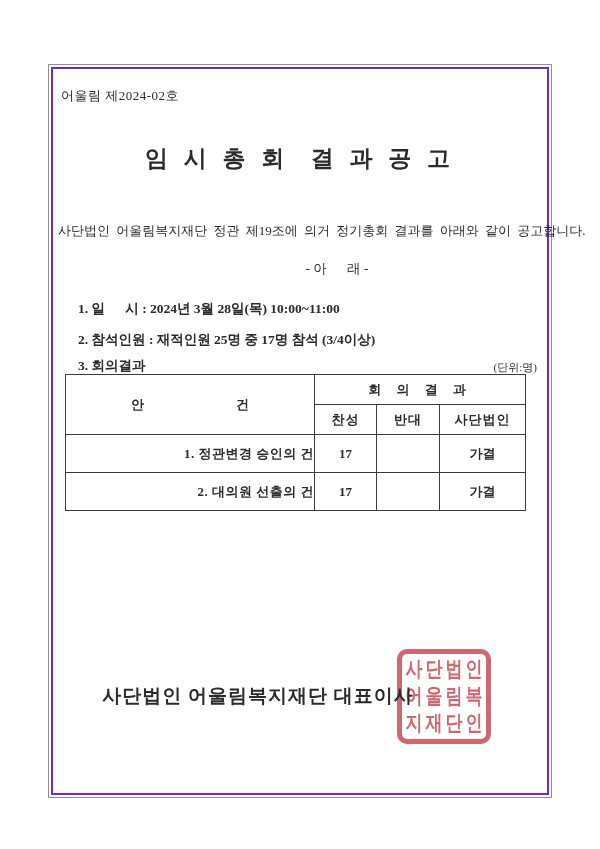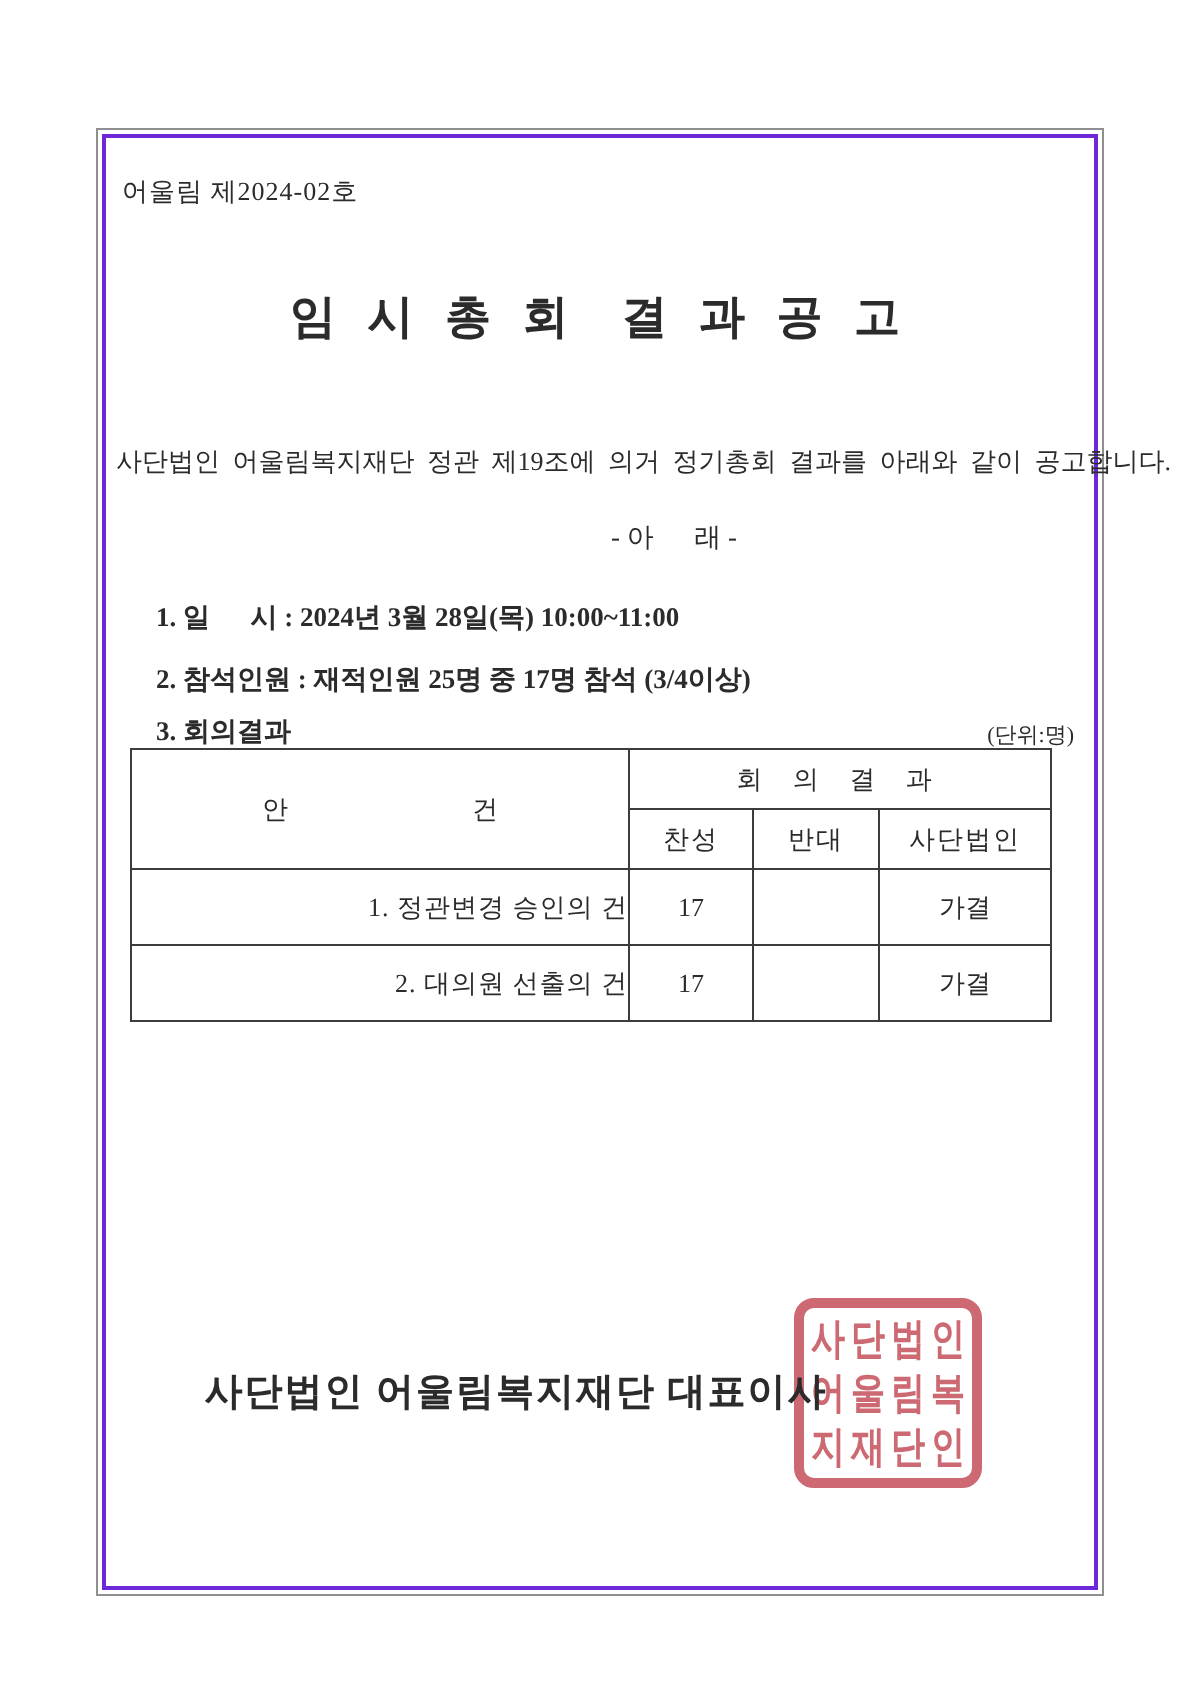--- a/index.html
+++ b/index.html
@@ -55,21 +55,21 @@
   }
   table.result-table{
     position:absolute;left:12px;top:305px;
     width:459px;
     border-collapse:collapse;
     table-layout:fixed;
     font-size:13px;
   }
   table.result-table th, table.result-table td{
     border:1px solid #3c3c3c;
-    font-weight:normal;
+    font-weight:bold;
     padding:0;
     height:29px;
   }
   table.result-table td.data-cell{height:37px;}
   th.agenda-head{width:248px;}
   .col-approve{width:62px;}
   .col-oppose{width:63px;}
   .col-result{width:86px;}
   .agenda-head-inner{
     display:flex;justify-content:center;gap:92px;

